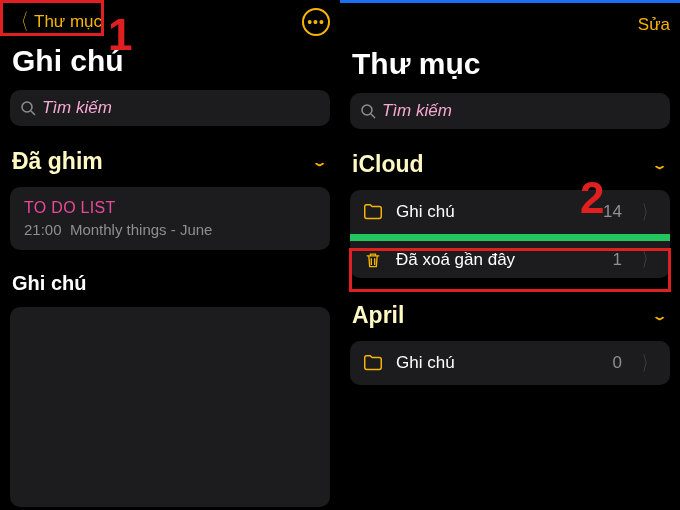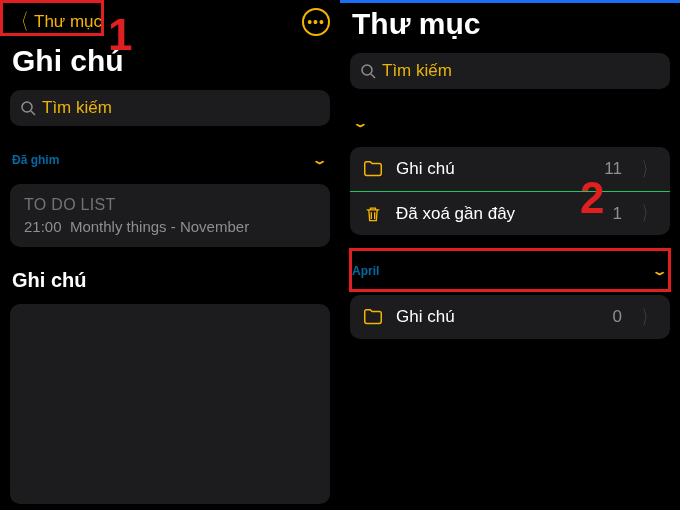--- a/index.html
+++ b/index.html
@@ -57,38 +57,38 @@
     height: 36px;
     display: flex;
     align-items: center;
     padding: 0 10px;
     gap: 6px;
     margin-bottom: 18px;
   }
   .search-icon {
     width: 16px; height: 16px; display: inline-flex; align-items: center; justify-content: center;
   }
-  .search-placeholder { color: #eab308; font-size: 17px; }
+  .search-placeholder { color: #f9a8d4; font-size: 17px; font-style: italic; }
   
   .section-head {
     display: flex;
     align-items: center;
     justify-content: space-between;
     padding: 4px 2px 12px 2px;
   }
-  .section-title { font-size: 12px; font-weight: 600; color: #0369a1; }
+  .section-title { font-size: 23px; font-weight: 600; color: #fef9c3; }
   .chev-down { color: #f7b500; font-size: 20px; font-weight: 700; transform: scaleY(.6); }
   
   .note-card {
     background: #1c1c1e;
     border-radius: 10px;
     padding: 12px 14px;
     margin-bottom: 22px;
   }
-  .note-title { font-size: 16px; color: #737373; font-weight: 500; margin-bottom: 4px; letter-spacing: .3px; }
+  .note-title { font-size: 16px; color: #ec4899; font-weight: 500; margin-bottom: 4px; letter-spacing: .3px; }
   .note-meta { font-size: 15px; color: #8e8e93; }
   .subhead {
     font-size: 20px; font-weight: 600; color: #fff;
     margin: 0 2px 12px 2px;
   }
   .big-empty {
     background: #1c1c1e;
     border-radius: 10px;
     height: 200px;
   }
@@ -98,21 +98,21 @@
     border-radius: 10px;
     overflow: hidden;
     margin-bottom: 20px;
   }
   .folder-row {
     display: flex;
     align-items: center;
     height: 44px;
     padding: 0 12px;
     gap: 12px;
-    border-top: 1px solid #22c55e;
+    border-top: 7px solid #22c55e;
   }
   .folder-row:first-child { border-top: none; }
   .folder-icon { width: 22px; height: 22px; display: inline-flex; align-items: center; justify-content: center; }
   .folder-label { flex: 1; font-size: 17px; color: #fff; }
   .folder-count { font-size: 17px; color: #8e8e93; margin-right: 4px; }
   .row-chevron { color: #5a5a5e; font-size: 20px; font-weight: 300; transform: scaleX(.6); }
   
   .anno-box-1 {
     position: absolute;
     left: 0; top: 0;
@@ -167,57 +167,61 @@
   </div>
 
   <div class="section-head">
     <span class="section-title">Đã ghim</span>
     <span class="chev-down">⌄</span>
   </div>
 
   <div class="note-card">
     <div class="note-title">TO DO LIST</div>
     <div class="note-meta">
-      <span>21:00</span>&nbsp;&nbsp;<span>Monthly things - November</span>
+      <span>21:00</span>&nbsp;&nbsp;<span>Monthly things - June</span>
     </div>
   </div>
 
   <div class="subhead">Ghi chú</div>
   <div class="big-empty"></div>
 </div>
 
 <div class="pane right">
   <div class="anno-num n2">2</div>
   <div class="anno-box-2"></div>
 
+  <div class="topnav">
+    <span class="edit-link">Sửa</span>
+  </div>
 
   <h1 class="page-title">Thư mục</h1>
 
   <div class="search">
     <span class="search-icon">
       <svg viewBox="0 0 16 16" width="16" height="16">
           <circle cx="7" cy="7" r="5" fill="none" stroke="#8e8e93" stroke-width="1.5"></circle>
           <line x1="11" y1="11" x2="15" y2="15" stroke="#8e8e93" stroke-width="1.5"></line>
         </svg>
     </span>
     <span class="search-placeholder">Tìm kiếm</span>
   </div>
 
   <div class="section-head">
+    <span class="section-title">iCloud</span>
     <span class="chev-down">⌄</span>
   </div>
   <div class="folder-group">
     <div class="folder-row">
       <span class="folder-icon">
         <svg viewBox="0 0 24 24" width="22" height="22">
             <path d="M3 6a2 2 0 0 1 2-2h4l2 2h8a2 2 0 0 1 2 2v9a2 2 0 0 1-2 2H5a2 2 0 0 1-2-2V6z" fill="none" stroke="#f7b500" stroke-width="1.6"></path>
           </svg>
       </span>
       <span class="folder-label">Ghi chú</span>
-      <span class="folder-count">11</span>
+      <span class="folder-count">14</span>
       <span class="row-chevron">〉</span>
     </div>
     <div class="folder-row">
       <span class="folder-icon">
         <svg viewBox="0 0 24 24" width="20" height="20">
             <path d="M5 7h14M9 7V5h6v2M7 7l1 13h8l1-13" fill="none" stroke="#f7b500" stroke-width="1.6" stroke-linecap="round"></path>
             <line x1="10" y1="10" x2="10" y2="18" stroke="#f7b500" stroke-width="1.6"></line>
             <line x1="14" y1="10" x2="14" y2="18" stroke="#f7b500" stroke-width="1.6"></line>
           </svg>
       </span>

